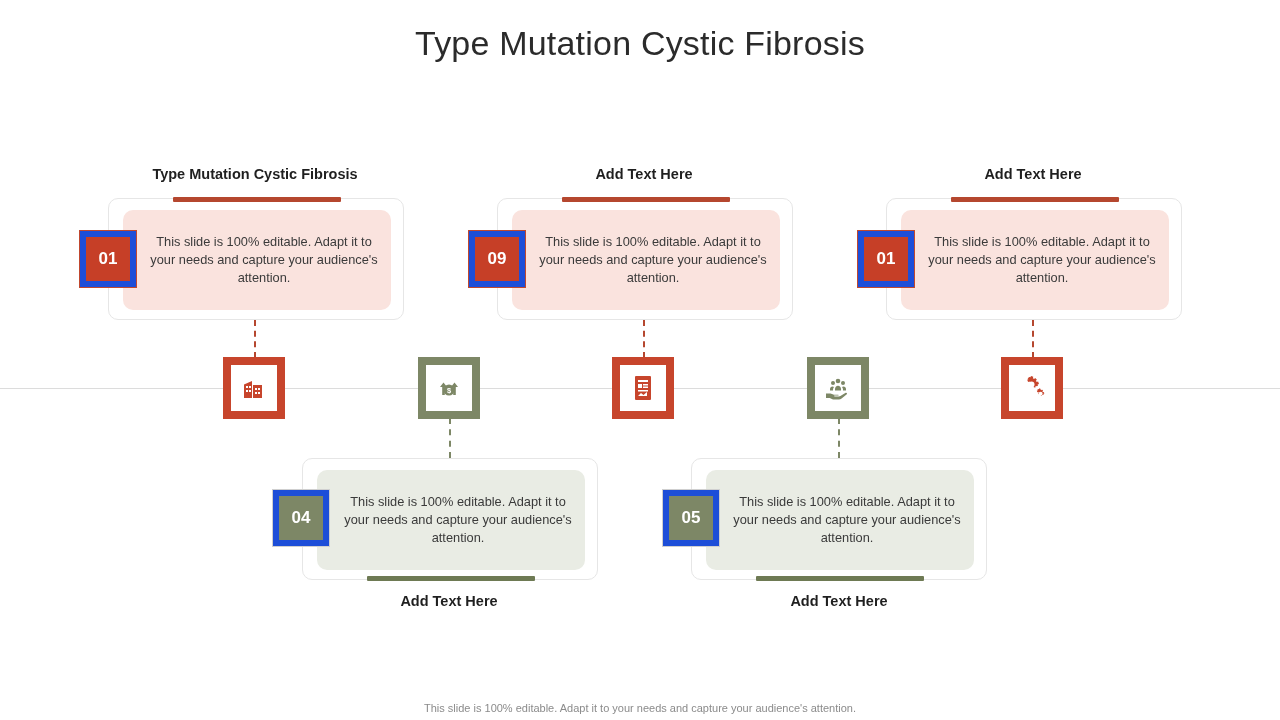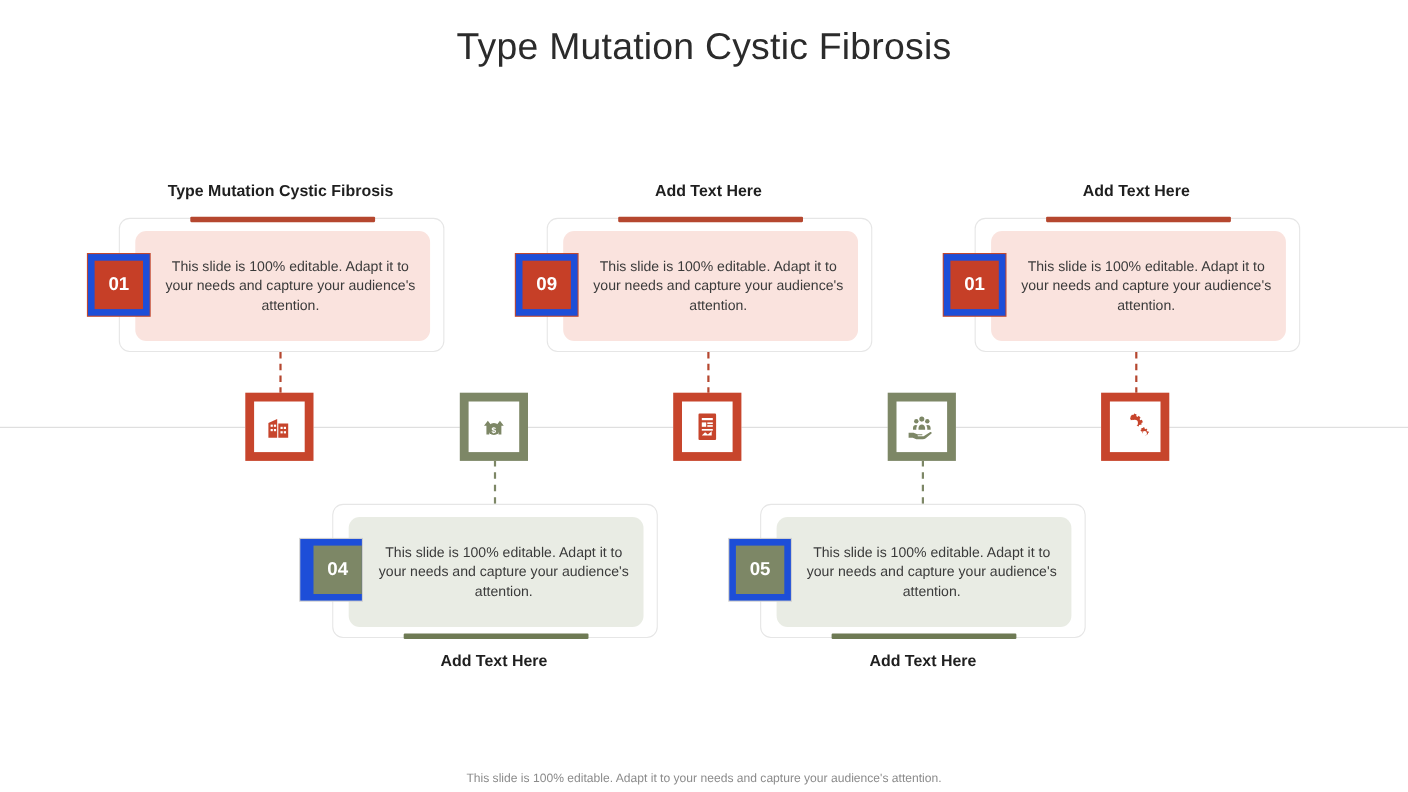--- a/index.html
+++ b/index.html
@@ -187,21 +187,21 @@
       <circle cx="14" cy="15" r="5.5" fill="#7d8766"></circle>
       <text x="14" y="18.4" font-size="7.5" font-family="Liberation Sans, sans-serif" font-weight="bold" fill="#fff" text-anchor="middle">$</text>
     </svg>
   </div>
   <div class="card green" style="left:302px; top:458px;">
     <div class="inner">
       <div class="body-text">This slide is 100% editable. Adapt it to your needs and capture your audience's attention.</div>
     </div>
     <div class="accent bottom green"></div>
   </div>
-  <div class="badge green" style="left:273px; top:490px;justify-content:flex-end;">
+  <div class="badge green" style="left:273px; top:490px;">
     <div class="fill">04</div>
   </div>
   <div class="heading" style="left:299px; top:593px;">Add  Text Here</div>
 
   <div class="connector green" style="left:838px; top:418px; height:40px;"></div>
   <div class="icon-tile green" style="left:807px; top:357px;">
     <svg width="28" height="26" viewBox="0 0 28 26">
       <circle cx="14" cy="6" r="2.3" fill="#7d8766"></circle>
       <circle cx="9" cy="8" r="2" fill="#7d8766"></circle>
       <circle cx="19" cy="8" r="2" fill="#7d8766"></circle>

